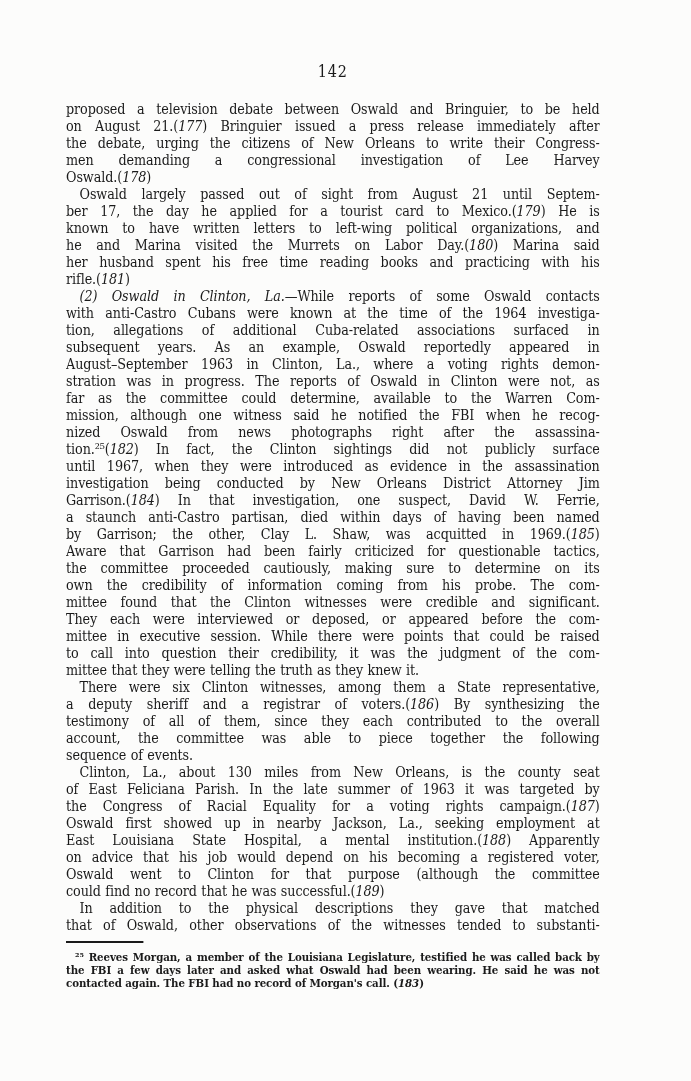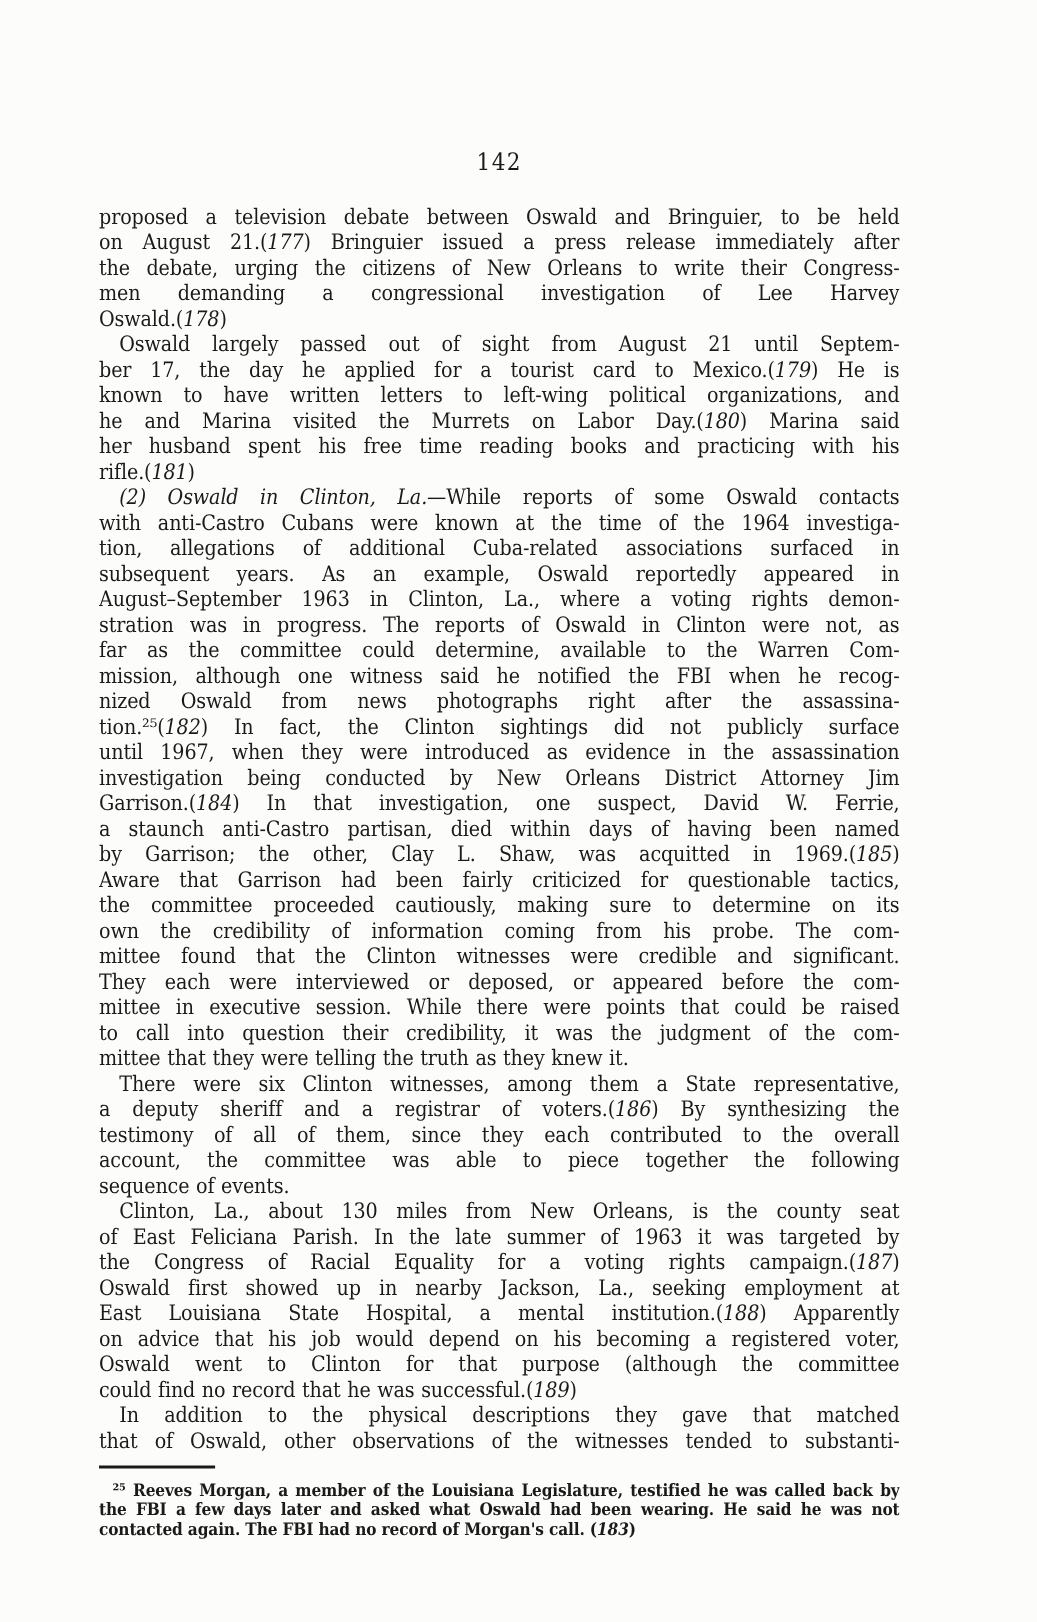--- a/index.html
+++ b/index.html
@@ -11,21 +11,20 @@
   }
   body {
     background: var(--paper, #fcfcfb);
     font-family: "DejaVu Serif", serif;
     color: var(--ink, #1a1a1a);
   }
   .page {
     position: relative;
     width: 691px;
     height: 1046px;
-    margin-top: 36px;
   }
   .content {
     position: absolute;
     left: 66px;
     top: 62px;
     width: 593px;
     transform: scaleX(0.9);
     transform-origin: 0 0;
   }
   .page-number {

